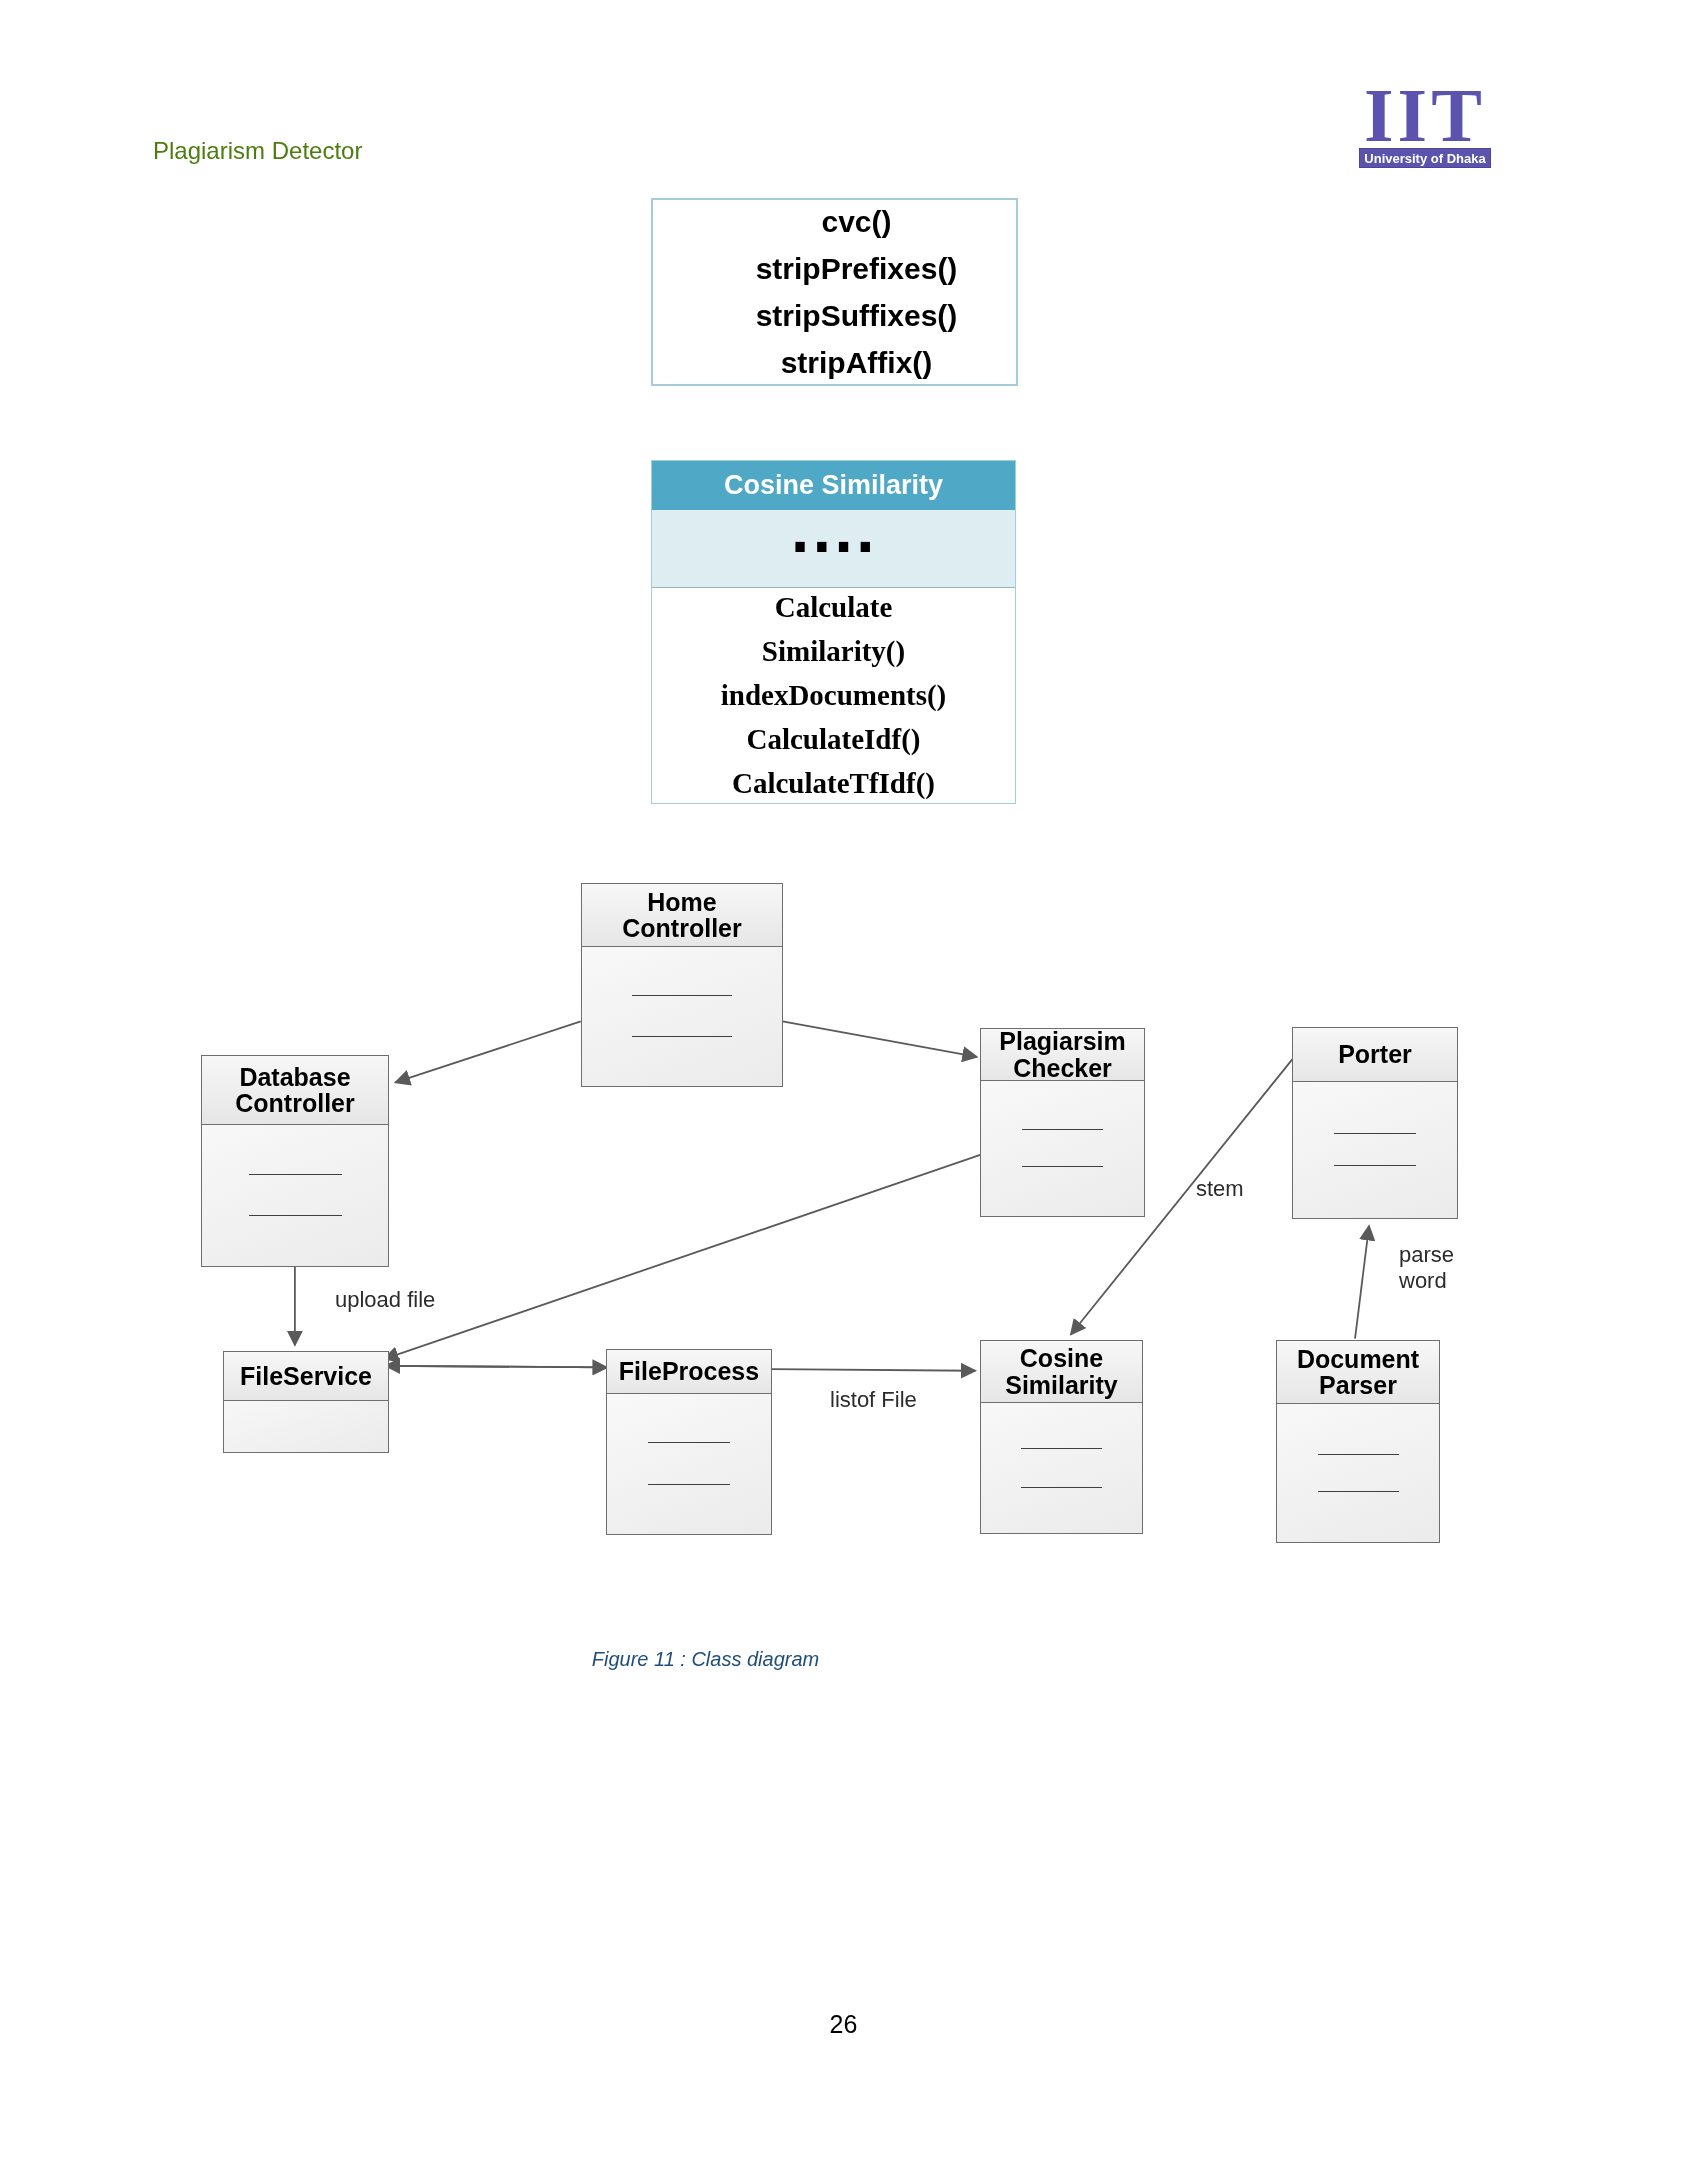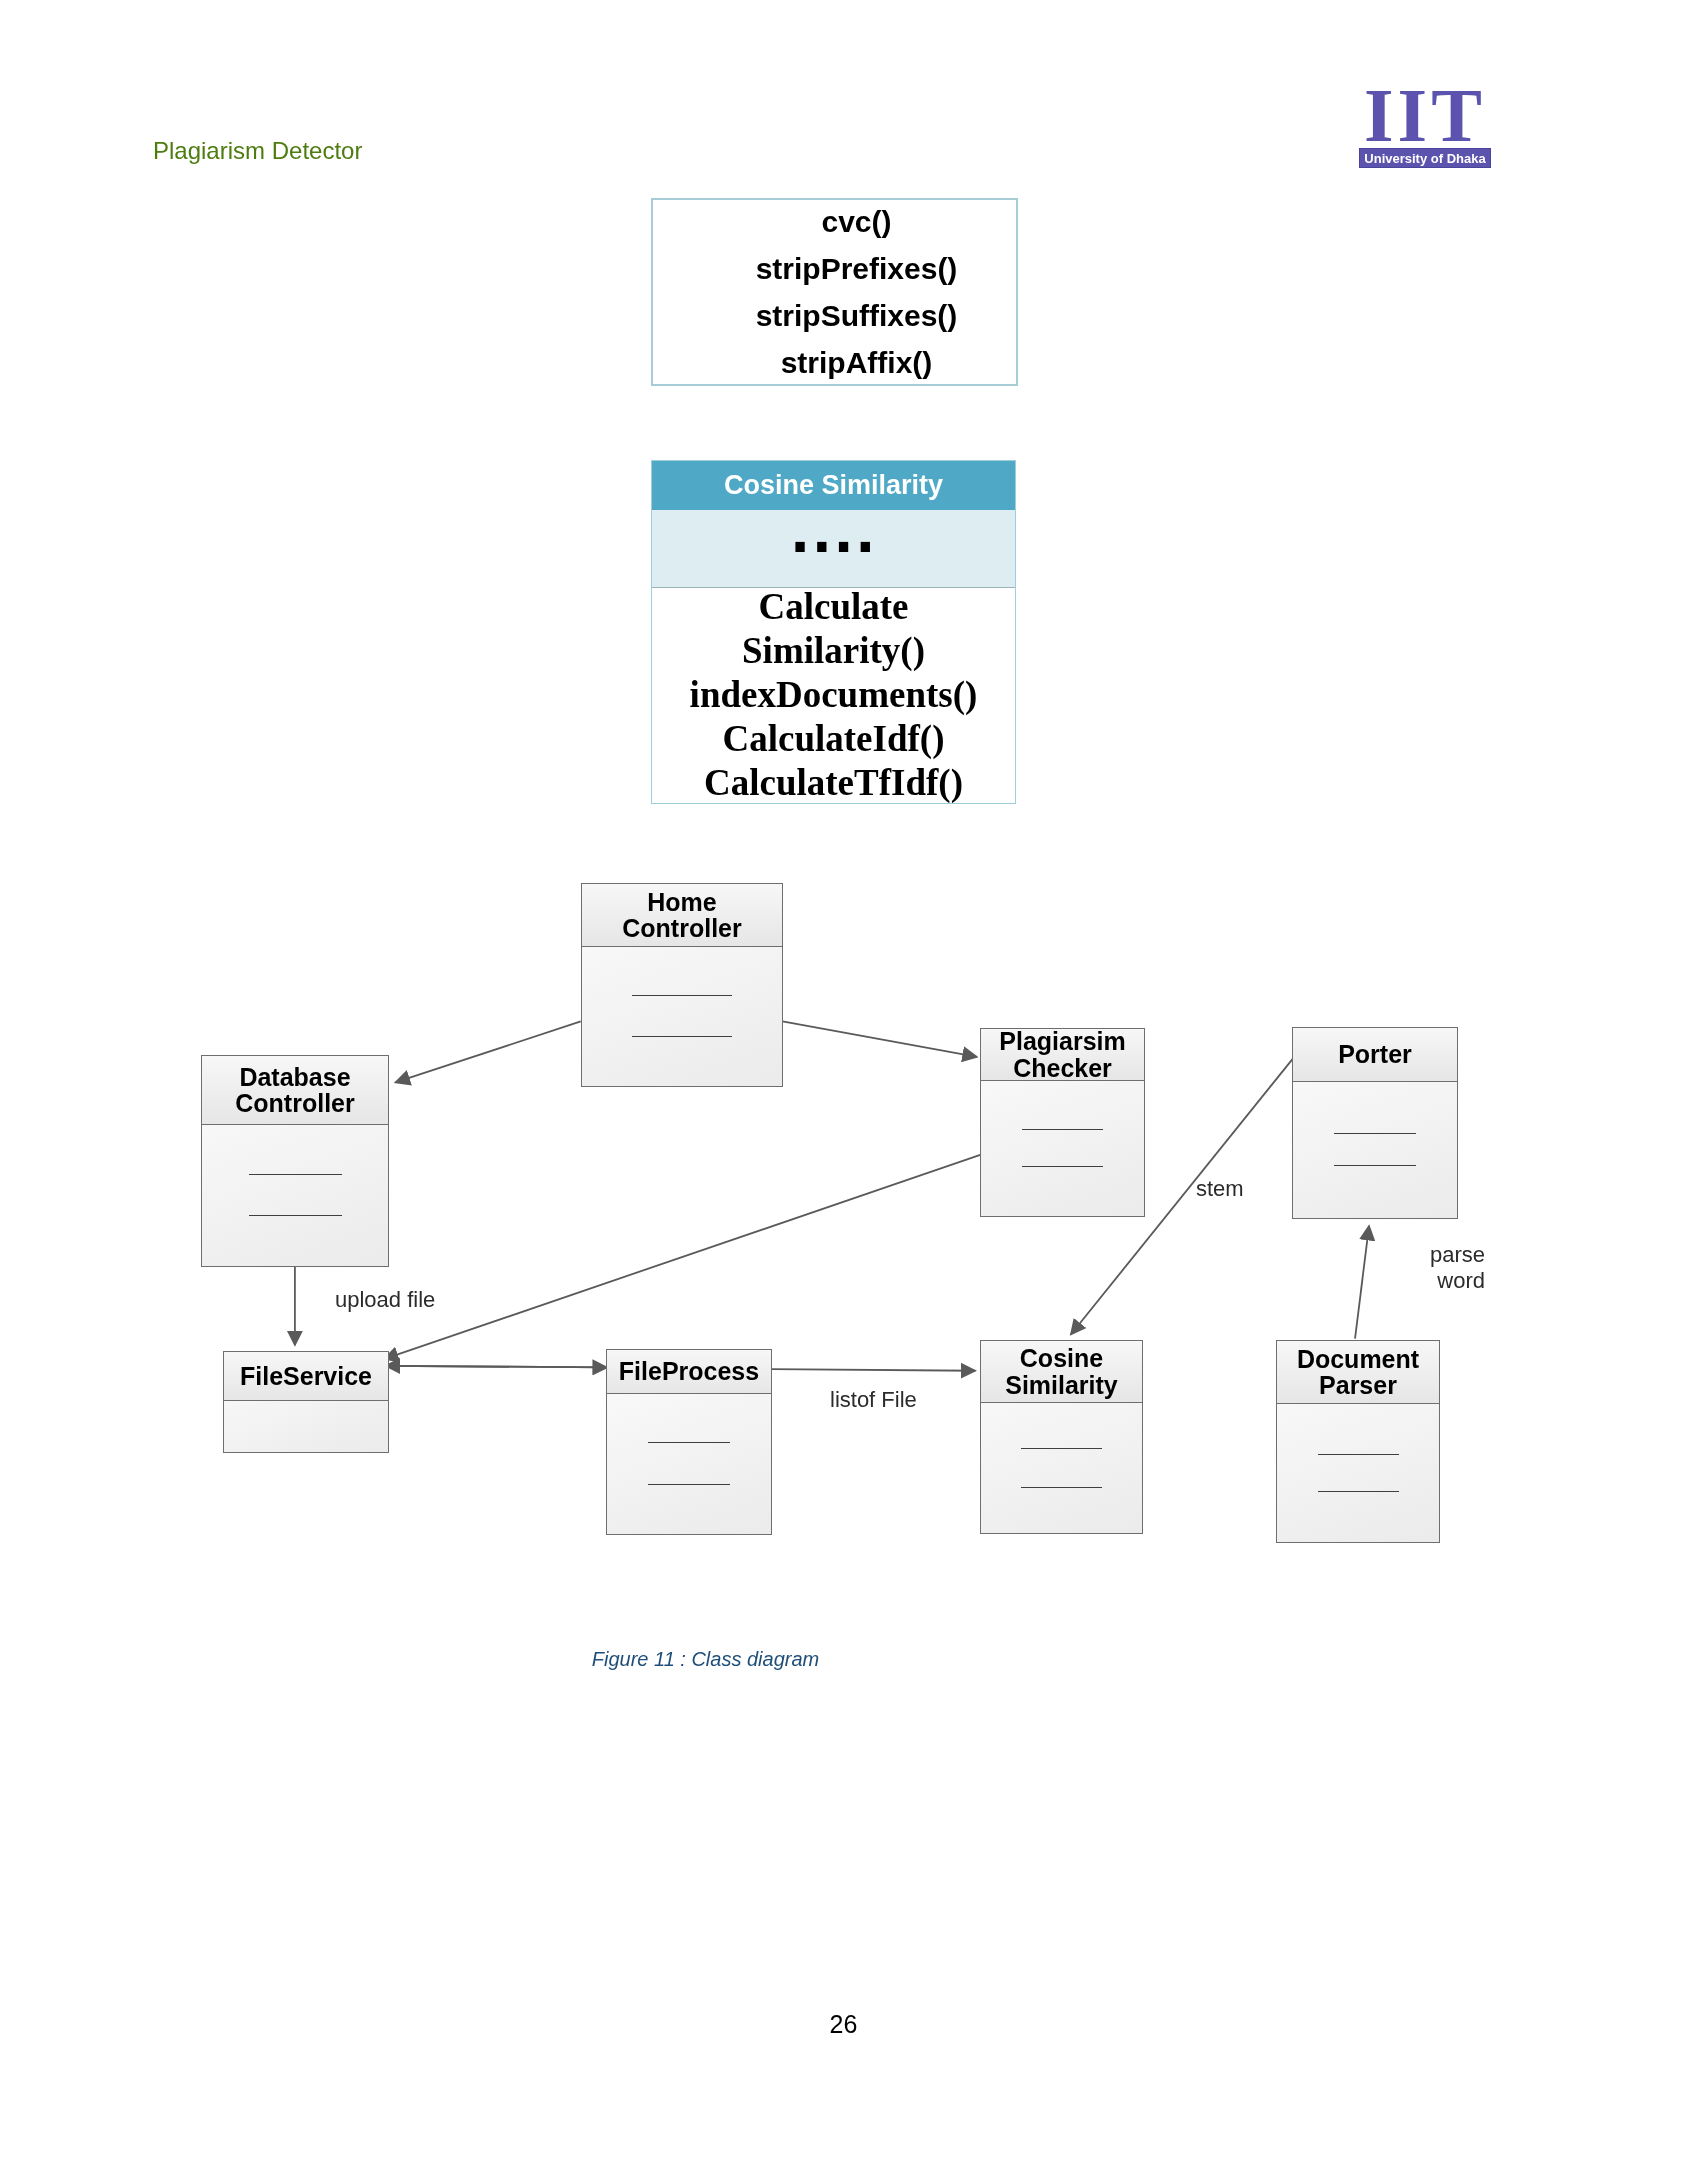--- a/index.html
+++ b/index.html
@@ -27,21 +27,21 @@
   
   .cosine-card{position:absolute;left:651px;top:460px;width:365px;height:344px;
                border:1.6px solid #9fcfdd;box-sizing:border-box;background:#fff;}
   .cosine-head{height:49px;background:#4fa8c5;color:#fff;font-weight:bold;font-size:27px;
                display:flex;align-items:center;justify-content:center;}
   .cosine-band{height:78px;background:#ddedf2;border-bottom:1.6px solid #9ab4bc;box-sizing:border-box;
                display:flex;align-items:center;justify-content:center;}
   .cosine-dots{font-family:"DejaVu Sans", sans-serif;font-weight:bold;font-size:53px;
                letter-spacing:1.6px;transform:translateY(-15px);}
   .cosine-body{height:214px;display:flex;flex-direction:column;justify-content:center;align-items:center;
-               font-family:"Liberation Serif", serif;font-weight:bold;font-size:37px;}
+               font-family:"Liberation Serif", serif;font-weight:bold;font-size:29px;}
   .cosine-body .c-line{line-height:44px;}
 
   
   .connectors{position:absolute;left:0;top:0;pointer-events:none;}
   .uml-box{position:absolute;border:1.6px solid #6e6e6e;box-sizing:border-box;
            background:linear-gradient(160deg,#fcfcfc 0%,#ebebeb 100%);}
   .uml-head{border-bottom:1.6px solid #6e6e6e;box-sizing:border-box;
             background:linear-gradient(#f7f7f7,#e6e6e6);
             display:flex;align-items:center;justify-content:center;text-align:center;
             font-weight:bold;font-size:25px;line-height:1.06;}
@@ -64,21 +64,21 @@
   .pos-fileprocess .uml-head{height:44px;} .pos-fileprocess .uml-body{height:139px;gap:41px;}
   .pos-cosine    {left:980px;top:1340px;width:163px;height:194px;}
   .pos-cosine     .uml-head{height:62px;}  .pos-cosine     .uml-body{height:129px;gap:38px;}
   .pos-docparser {left:1276px;top:1340px;width:164px;height:203px;}
   .pos-docparser  .uml-head{height:63px;}  .pos-docparser  .uml-body{height:137px;gap:36px;}
 
   .edge-label{position:absolute;font-size:22px;color:#2b2b2b;}
   .lbl-upload {left:335px; top:1287px;}
   .lbl-listof {left:830px;top:1387px;}
   .lbl-stem   {left:1196px;top:1176px;}
-  .lbl-parse  {left:1399px;top:1242px;width:86px;text-align:right;line-height:1.2;}
+  .lbl-parse  {left:1399px;top:1242px;width:86px;text-align:left;line-height:1.2;}
 </style>
 </head>
 <body>
 
 <div class="page">
 
   <div class="doc-title">Plagiarism Detector</div>
 
   <div class="logo">
     <div class="logo-acronym">IIT</div>

